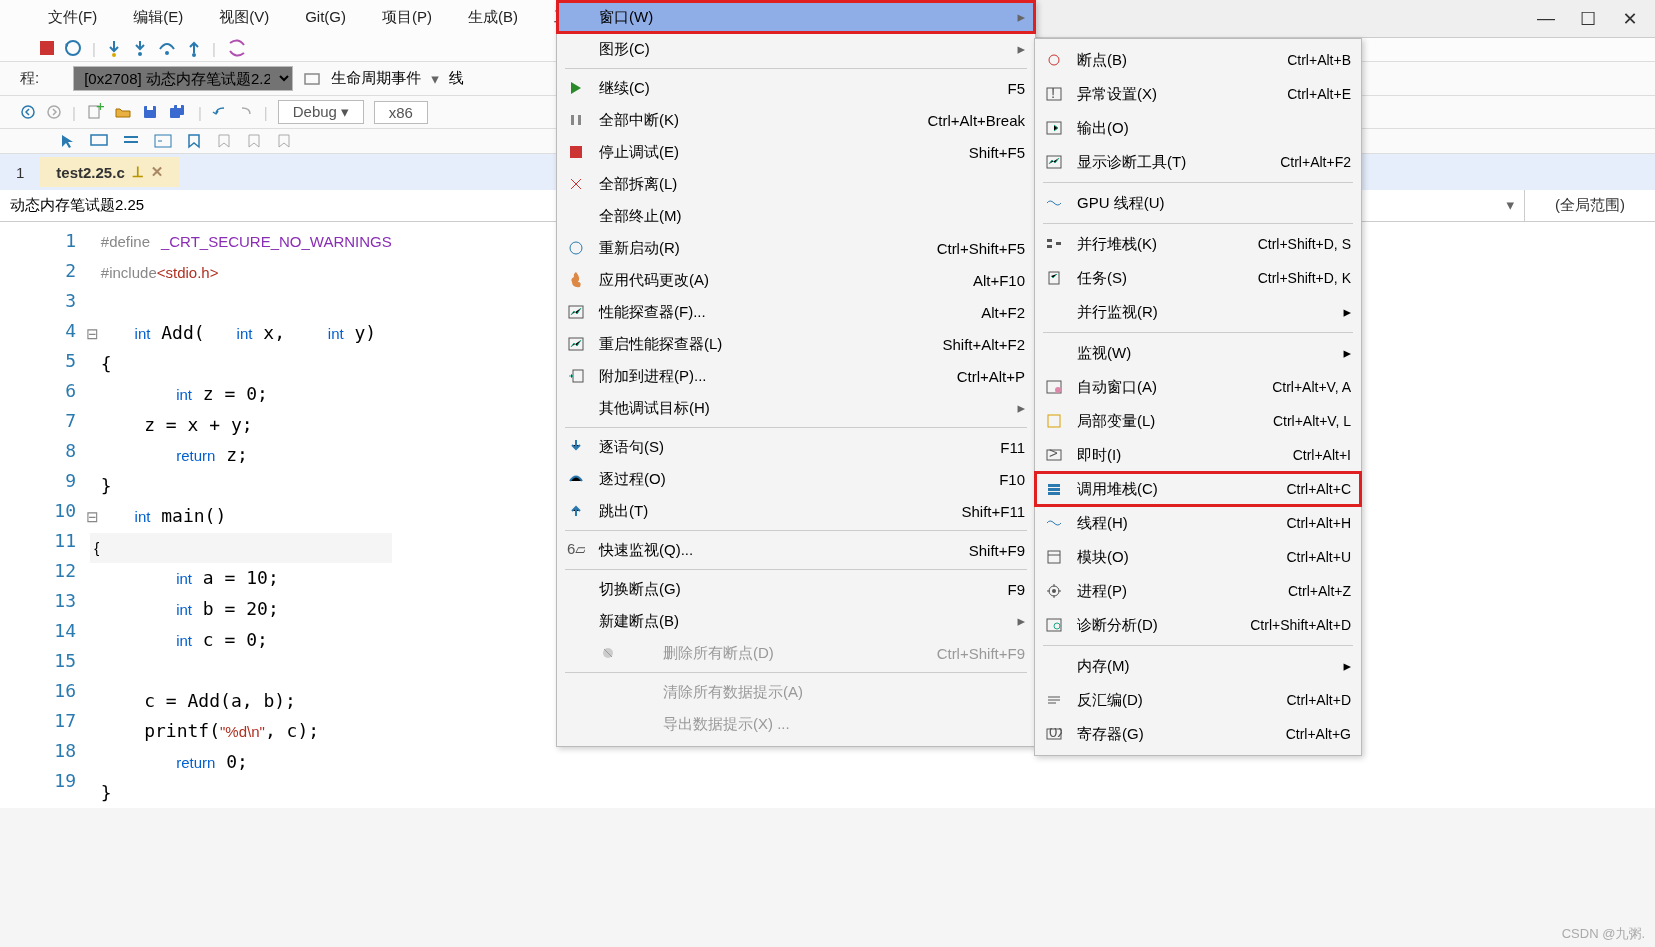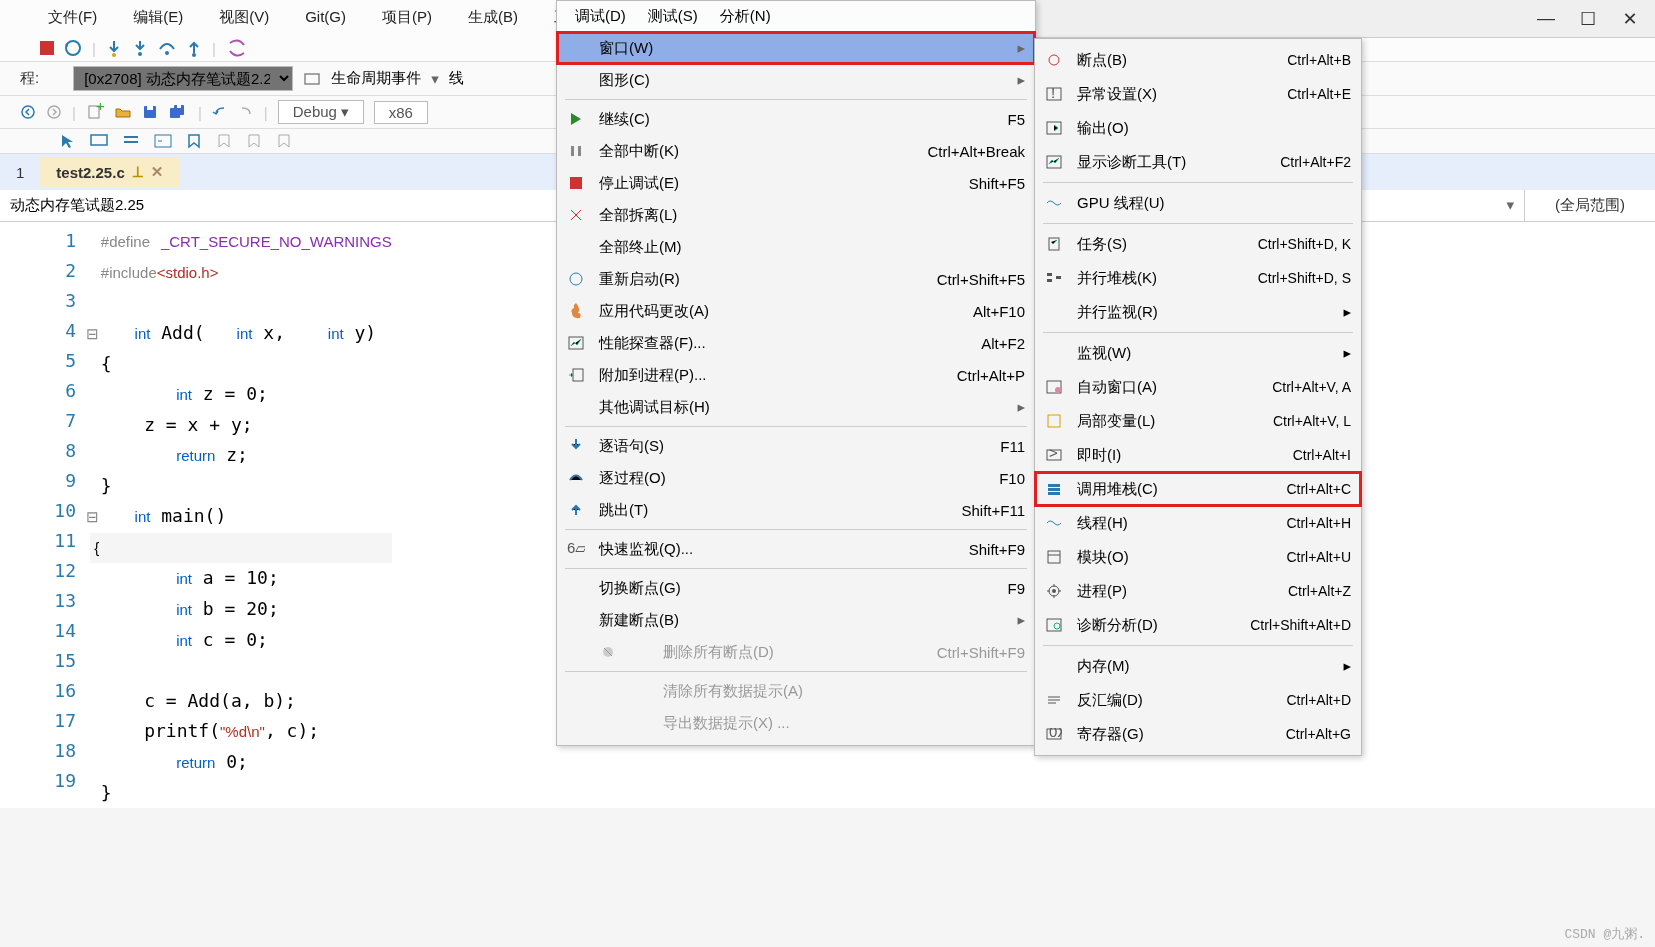--- a/index.html
+++ b/index.html
@@ -45,21 +45,21 @@
 .submenu{position:absolute;top:38px;left:1034px;width:328px;background:#f4f4f4;border:1px solid #bbb;box-shadow:2px 2px 6px rgba(0,0,0,.2);padding:4px 0;}
 .submenu .row{display:flex;align-items:center;height:34px;padding:0 10px 0 8px;gap:12px;}
 .submenu .row .ic{width:22px;height:22px;display:flex;align-items:center;justify-content:center;color:#555;}
 .submenu .row .lbl{flex:1;color:#000;}
 .submenu .row .sc{color:#000;font-size:14px;}
 .submenu .sep{height:1px;background:#ccc;margin:3px 8px;}
 .submenu .hlbox{outline:3px solid #e02020;outline-offset:-2px;}
 .titlearea{position:absolute;top:0;left:1034px;right:0;height:38px;background:#efefef;border-bottom:1px solid #ccc;display:flex;align-items:center;justify-content:flex-end;padding:0 10px;gap:12px;}
 .titlearea .tt{position:absolute;left:-90px;color:#006;font-weight:bold;}
 .winbtn{width:30px;text-align:center;color:#333;font-size:18px;}
-.watermark{position:absolute;right:10px;bottom:4px;color:#aaa;font-size:13px;font-family:Liberation Mono, monospace;}
+.watermark{position:absolute;right:10px;bottom:4px;color:#aaa;font-size:13px;}
 </style>
 </head>
 <body>
 
 <div class="menubar">
   <span>文件(F)</span>
   <span>编辑(E)</span>
   <span>视图(V)</span>
   <span>Git(G)</span>
   <span>项目(P)</span>
@@ -219,25 +219,20 @@
 </div>
 
 <div class="titlearea">
   <span class="tt">动态....25</span>
   <span class="winbtn">—</span>
   <span class="winbtn">☐</span>
   <span class="winbtn">✕</span>
 </div>
 
 <div class="dmenu">
-  <div class="hdr">
-    <span>调试(D)</span>
-    <span>测试(S)</span>
-    <span>分析(N)</span>
-  </div>
   <div id="dmenu-body">
       <div class="row hl">
         <span class="ic"></span>
         <span class="lbl">窗口(W)</span>
         <span class="arr">▸</span>
       </div>
       <div class="row">
         <span class="ic"></span>
         <span class="lbl">图形(C)</span>
         <span class="arr">▸</span>
@@ -309,20 +304,30 @@
             <rect x="1" y="1" width="14" height="12" fill="none" stroke="#555"></rect>
             <path d="M3 10 L6 6 L9 9 L13 3" stroke="#2a8" fill="none/"></path>
           </svg>
         </span>
         <span class="lbl">性能探查器(F)...</span>
         <span class="sc">Alt+F2</span>
       </div>
       <div class="row">
         <span class="ic">
           <svg width="16" height="14">
+            <rect x="1" y="1" width="14" height="12" fill="none" stroke="#555"></rect>
+            <path d="M3 10 L6 6 L9 9 L13 3" stroke="#2a8" fill="none/"></path>
+          </svg>
+        </span>
+        <span class="lbl">重启性能探查器(L)</span>
+        <span class="sc">Shift+Alt+F2</span>
+      </div>
+      <div class="row">
+        <span class="ic">
+          <svg width="16" height="14">
             <rect x="5" y="1" width="10" height="12" fill="none" stroke="#555"></rect>
             <path d="M1 7 L5 7 M3 5 L5 7 L3 9" stroke="#2a8" fill="none/"></path>
           </svg>
         </span>
         <span class="lbl">附加到进程(P)...</span>
         <span class="sc">Ctrl+Alt+P</span>
       </div>
       <div class="row">
         <span class="ic"></span>
         <span class="lbl">其他调试目标(H)</span>
@@ -450,38 +455,38 @@
         <span class="ic">
           <svg width="18" height="12">
             <path d="M2 6 Q5 2 9 6 T16 6" stroke="#2a7ab0" fill="none" stroke-width="2/"></path>
           </svg>
         </span>
         <span class="lbl">GPU 线程(U)</span>
       </div>
       <div class="sep"></div>
       <div class="row">
         <span class="ic">
+          <svg width="16" height="14">
+            <rect x="1" y="2" width="5" height="3" fill="#555"></rect>
+            <rect x="1" y="8" width="5" height="3" fill="#555"></rect>
+            <rect x="10" y="5" width="5" height="3" fill="#555"></rect>
+          </svg>
+        </span>
+        <span class="lbl">并行堆栈(K)</span>
+        <span class="sc">Ctrl+Shift+D, S</span>
+      </div>
+      <div class="row">
+        <span class="ic">
           <svg width="14" height="16">
             <rect x="2" y="2" width="10" height="12" fill="none" stroke="#555"></rect>
             <path d="M4 6 L6 8 L10 4" stroke="#2a8" fill="none/"></path>
           </svg>
         </span>
         <span class="lbl">任务(S)</span>
         <span class="sc">Ctrl+Shift+D, K</span>
-      </div>
-      <div class="row">
-        <span class="ic">
-          <svg width="16" height="14">
-            <rect x="1" y="2" width="5" height="3" fill="#555"></rect>
-            <rect x="1" y="8" width="5" height="3" fill="#555"></rect>
-            <rect x="10" y="5" width="5" height="3" fill="#555"></rect>
-          </svg>
-        </span>
-        <span class="lbl">并行堆栈(K)</span>
-        <span class="sc">Ctrl+Shift+D, S</span>
       </div>
       <div class="row">
         <span class="ic"></span>
         <span class="lbl">并行监视(R)</span>
         <span class="arr">▸</span>
       </div>
       <div class="sep"></div>
       <div class="row">
         <span class="ic"></span>
         <span class="lbl">监视(W)</span>

